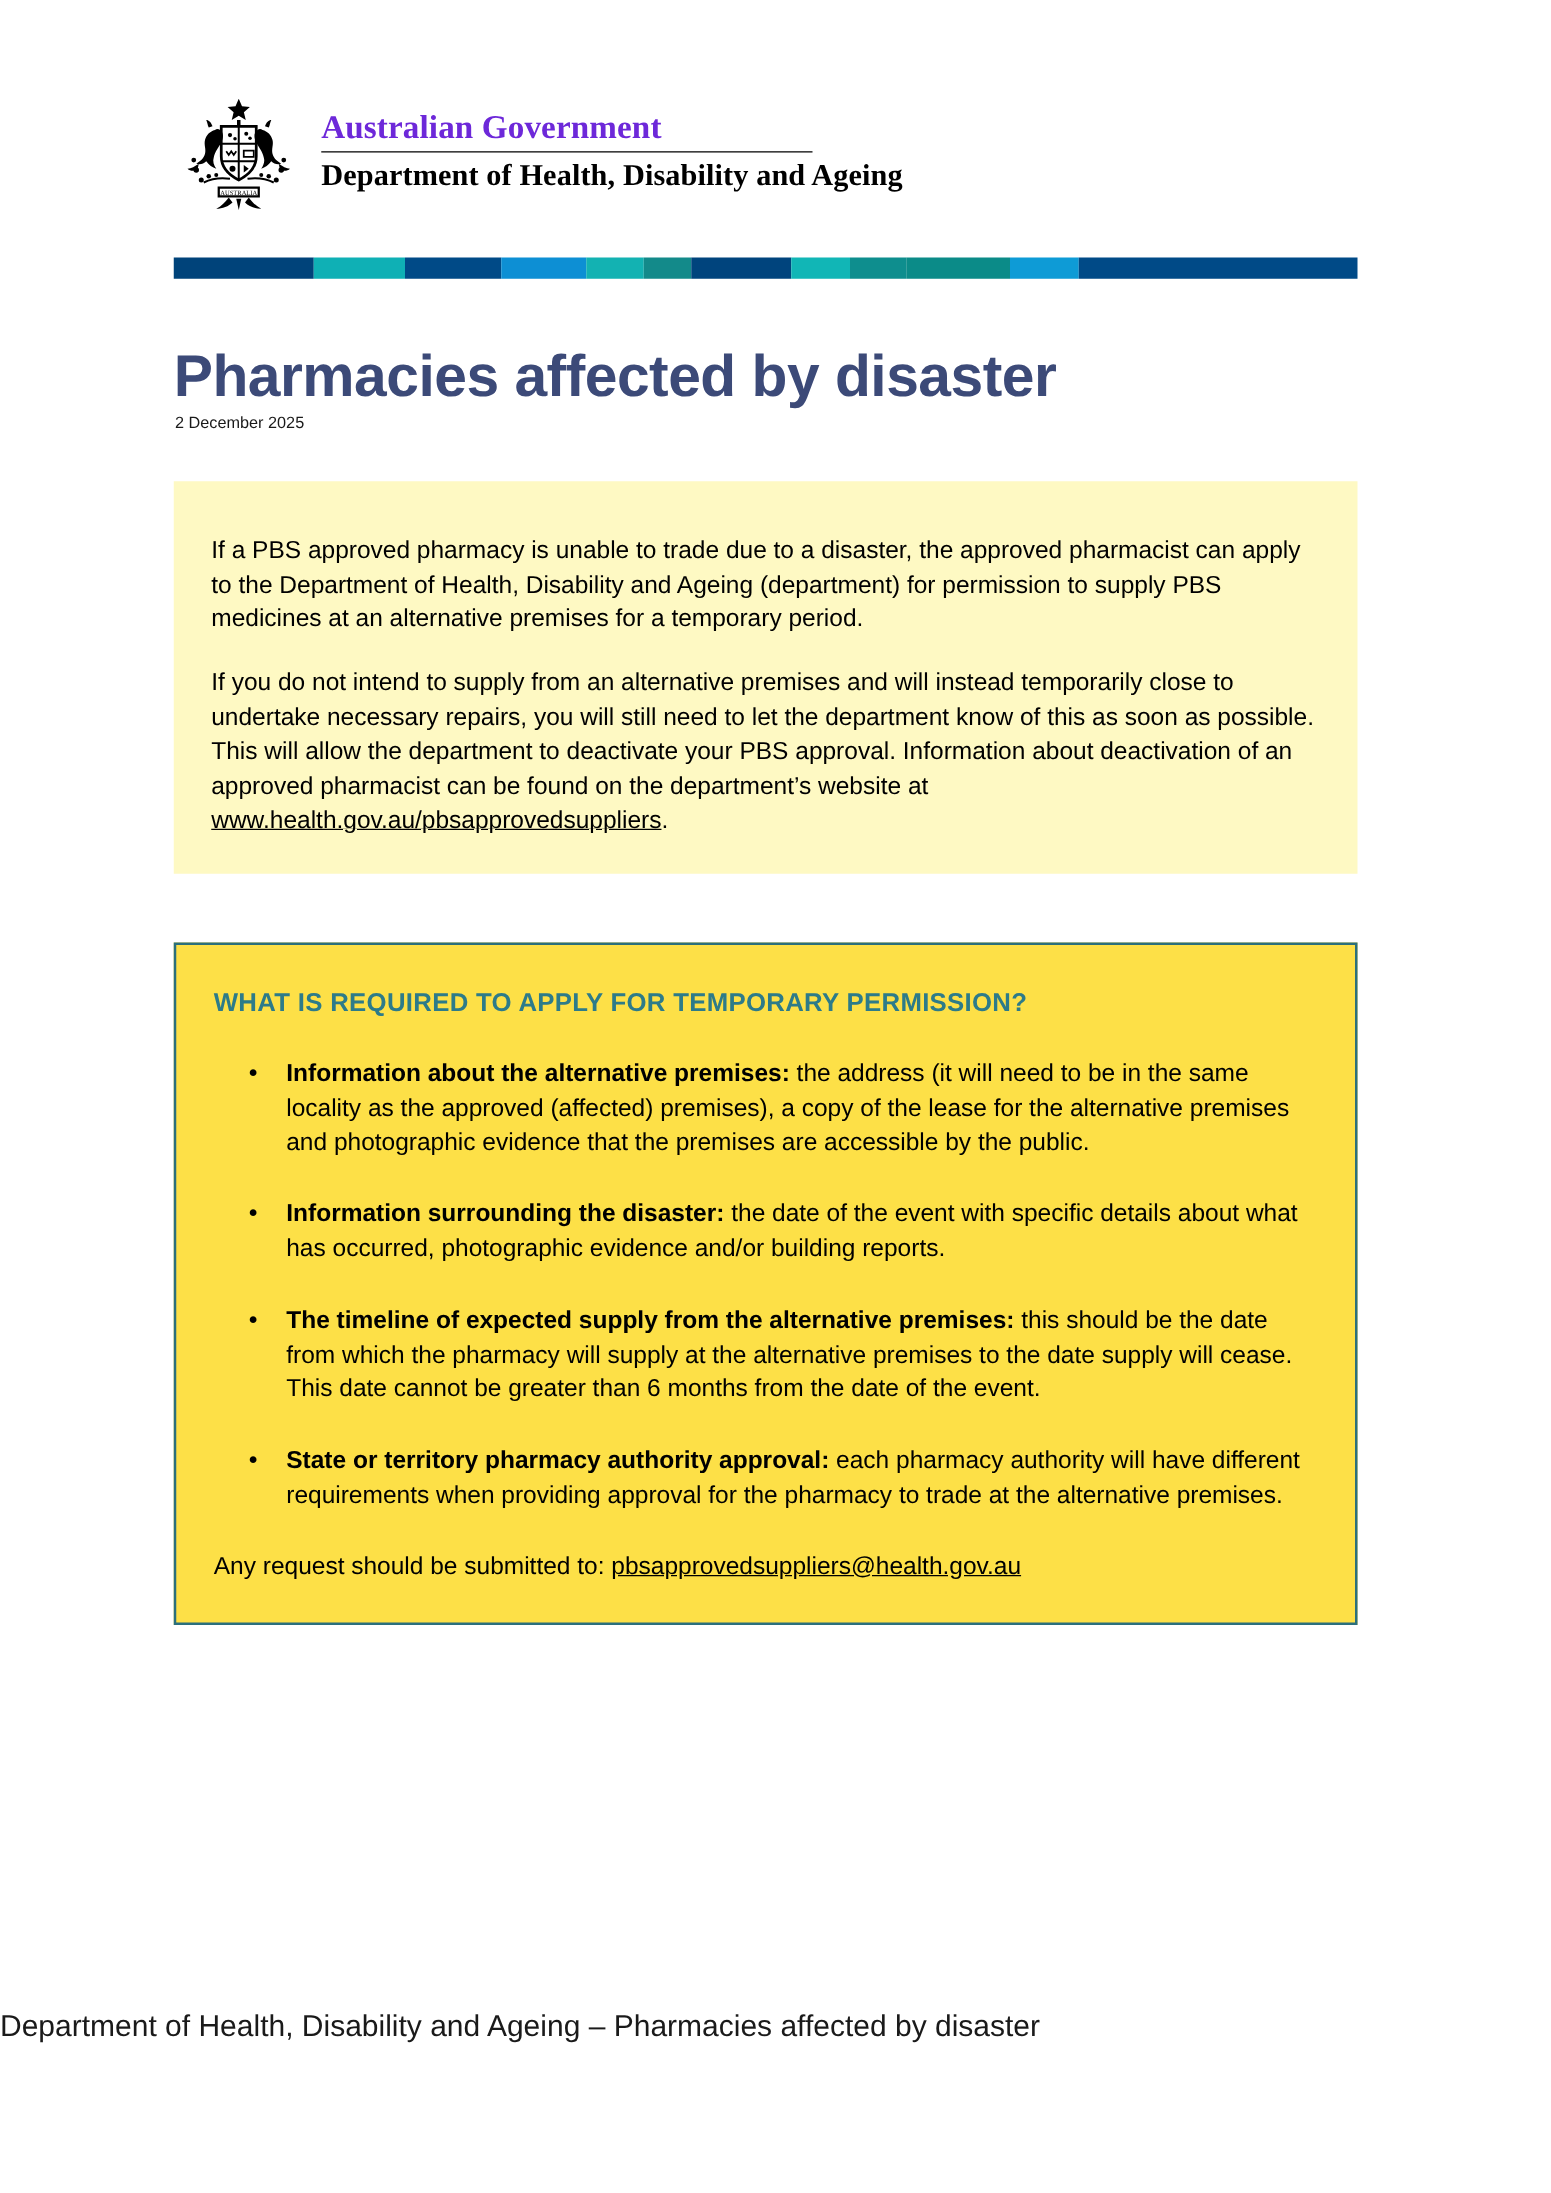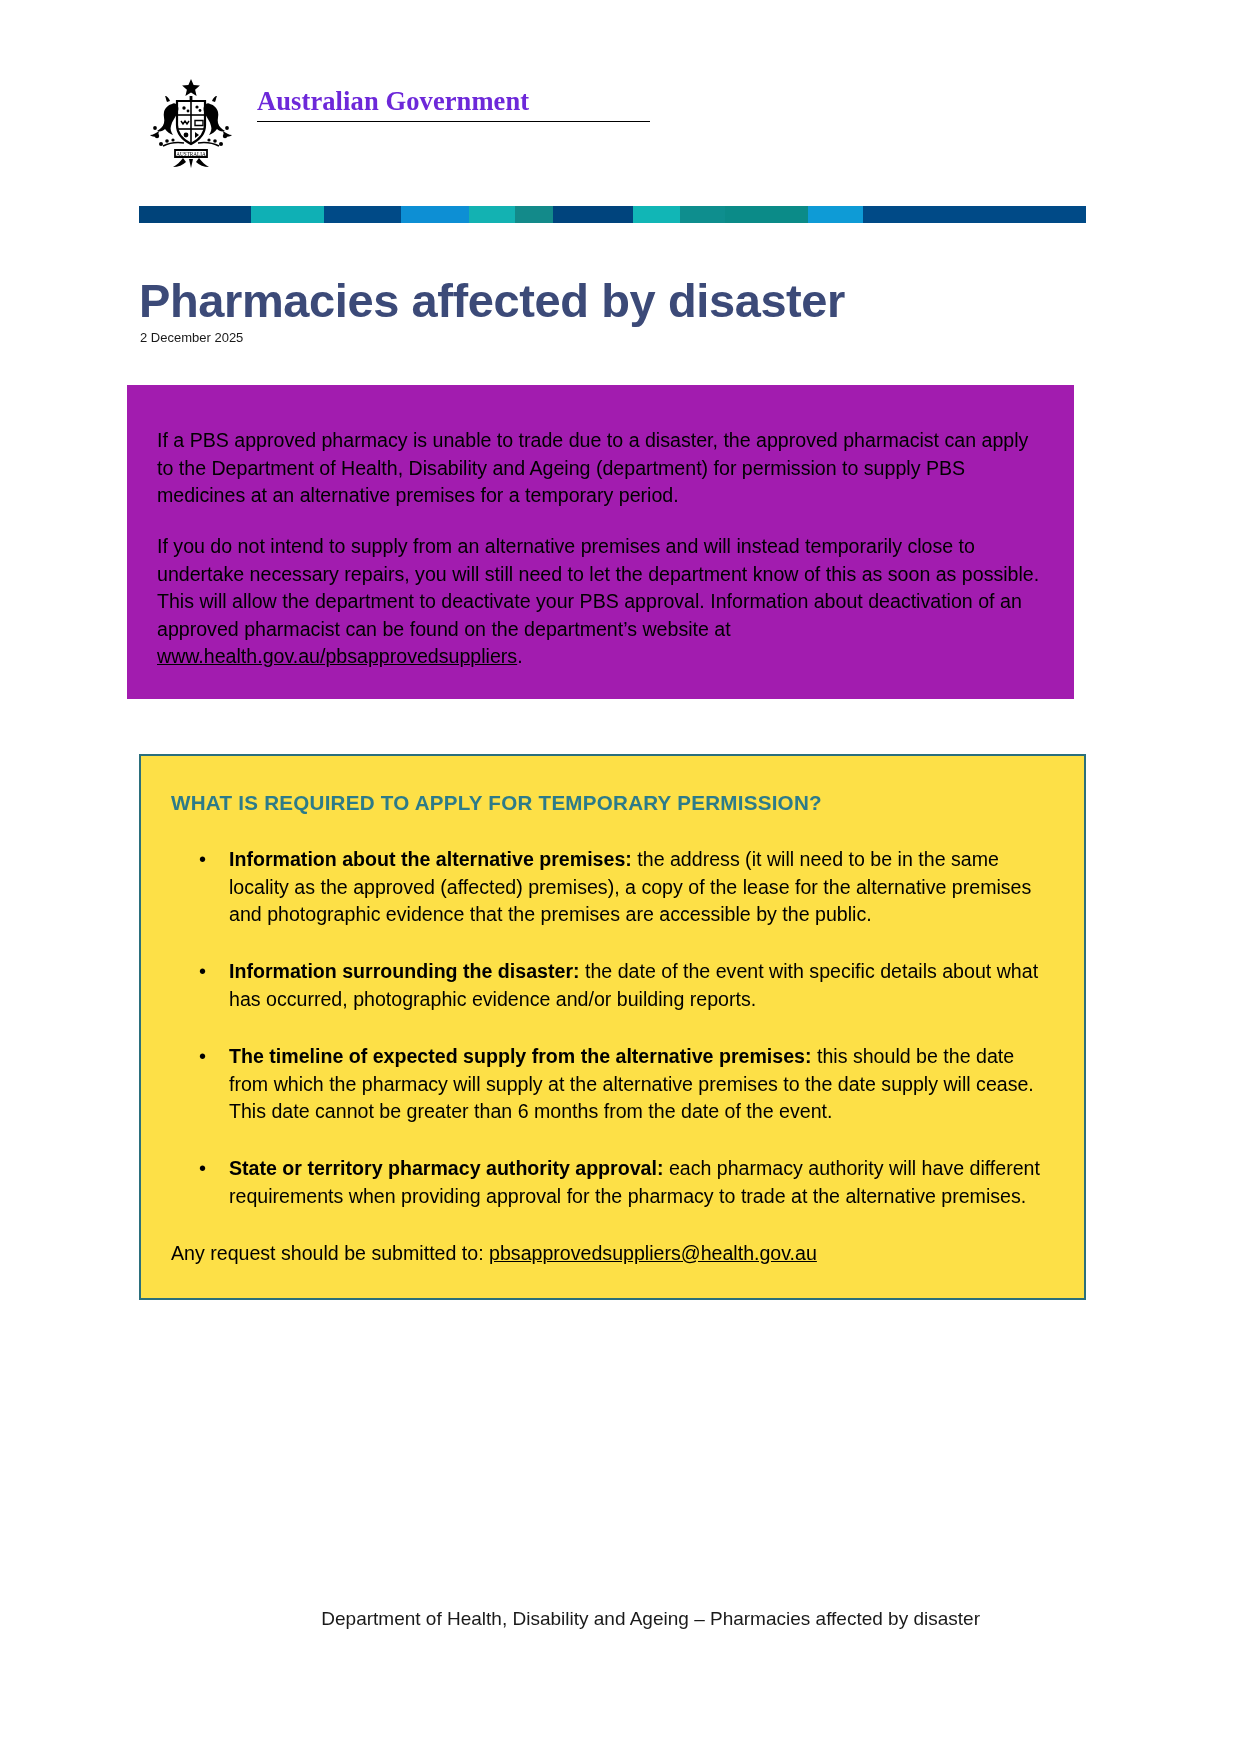--- a/index.html
+++ b/index.html
@@ -93,25 +93,25 @@
     left: 140px;
     top: 330px;
     font-size: 13px;
     color: #1a1a1a;
     line-height: 1.2;
   }
 
   
   .grey-box {
     position: absolute;
-    left: 127px;
+    left: 139px;
     top: 385px;
     width: 947px;
     min-height: 285px;
-    background: #a21caf;
+    background: #fef9c3;
     box-sizing: border-box;
     padding: 42px 32px 28px 30px;
   }
   .grey-box p {
     margin: 0 0 23px 0;
     font-size: 19.6px;
     line-height: 1.41;
     color: #000;
   }
   .grey-box p:last-child { margin-bottom: 0; }
@@ -169,22 +169,22 @@
     color: #000;
   }
   .teal-box .after-list.second { margin-top: 26px; }
 
   
   .footer {
     position: absolute;
     left: 0;
     top: 1608px;
     width: 1050px;
-    text-align: right;
-    font-size: 19px;
+    text-align: left;
+    font-size: 24px;
     color: #1a1a1a;
     line-height: 1.2;
   }
   .footer .inner {
     display: inline-block;
     padding-right: 70px;
   }
 </style>
 </head>
 <body>
@@ -239,20 +239,21 @@
 
           <path d="M44 84 c-3 4 -6 7 -10 9 c5 0 10 -2 13 -5"></path>
           <path d="M60 84 c3 4 6 7 10 9 c-5 0 -10 -2 -13 -5"></path>
           <path d="M50 85 l2 9 2 -9z"></path>
         </g>
       </svg>
     </div>
     <div class="gov-block">
       <div class="gov-line1">Australian Government</div>
       <div class="gov-rule"></div>
+      <div class="gov-line2">Department of Health, Disability and Ageing</div>
     </div>
   </div>
 
   <div class="colorbar" id="colorbar">
       <span style="background: rgb(0, 67, 122); width: 112px;"></span>
       <span style="background: rgb(15, 176, 181); width: 73px;"></span>
       <span style="background: rgb(0, 74, 135); width: 77px;"></span>
       <span style="background: rgb(13, 143, 212); width: 68px;"></span>
       <span style="background: rgb(19, 178, 178); width: 46px;"></span>
       <span style="background: rgb(19, 138, 138); width: 38px;"></span>

